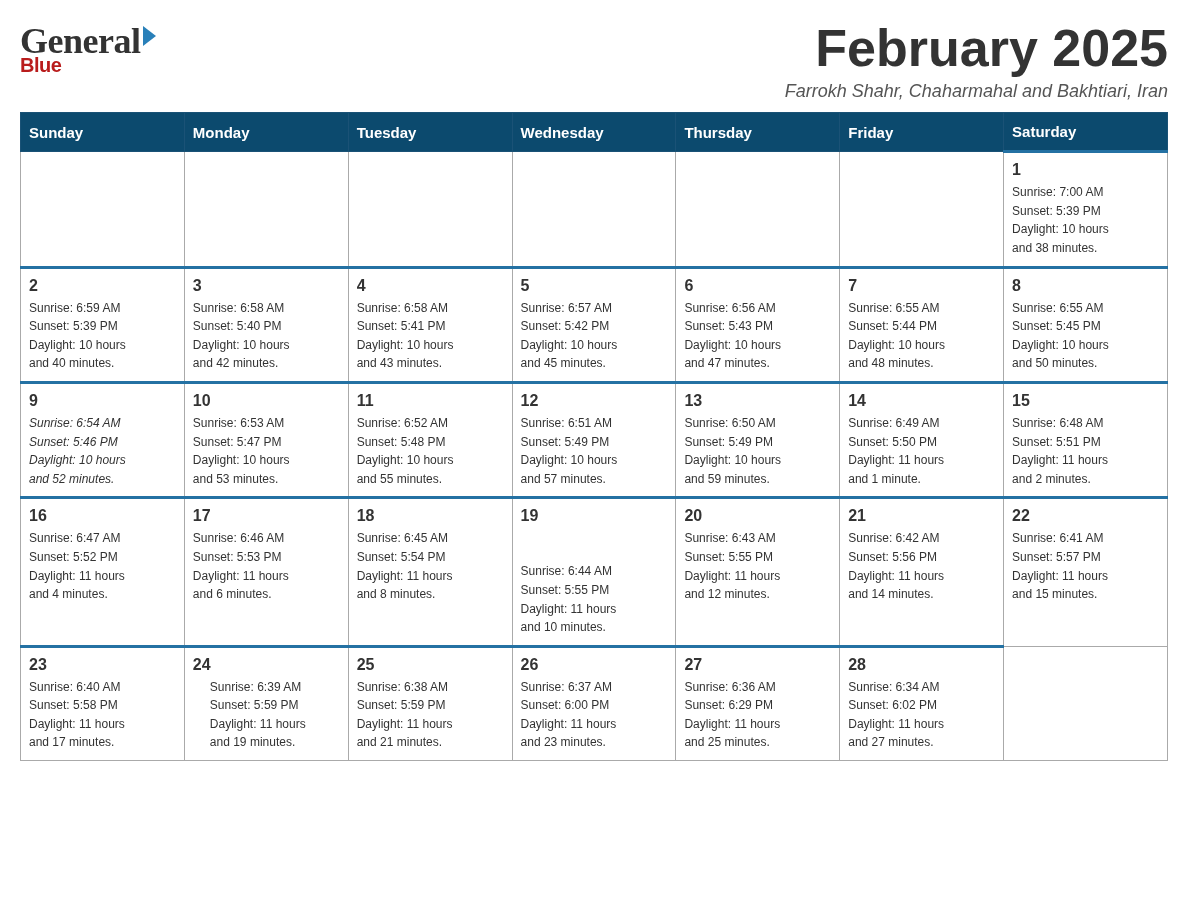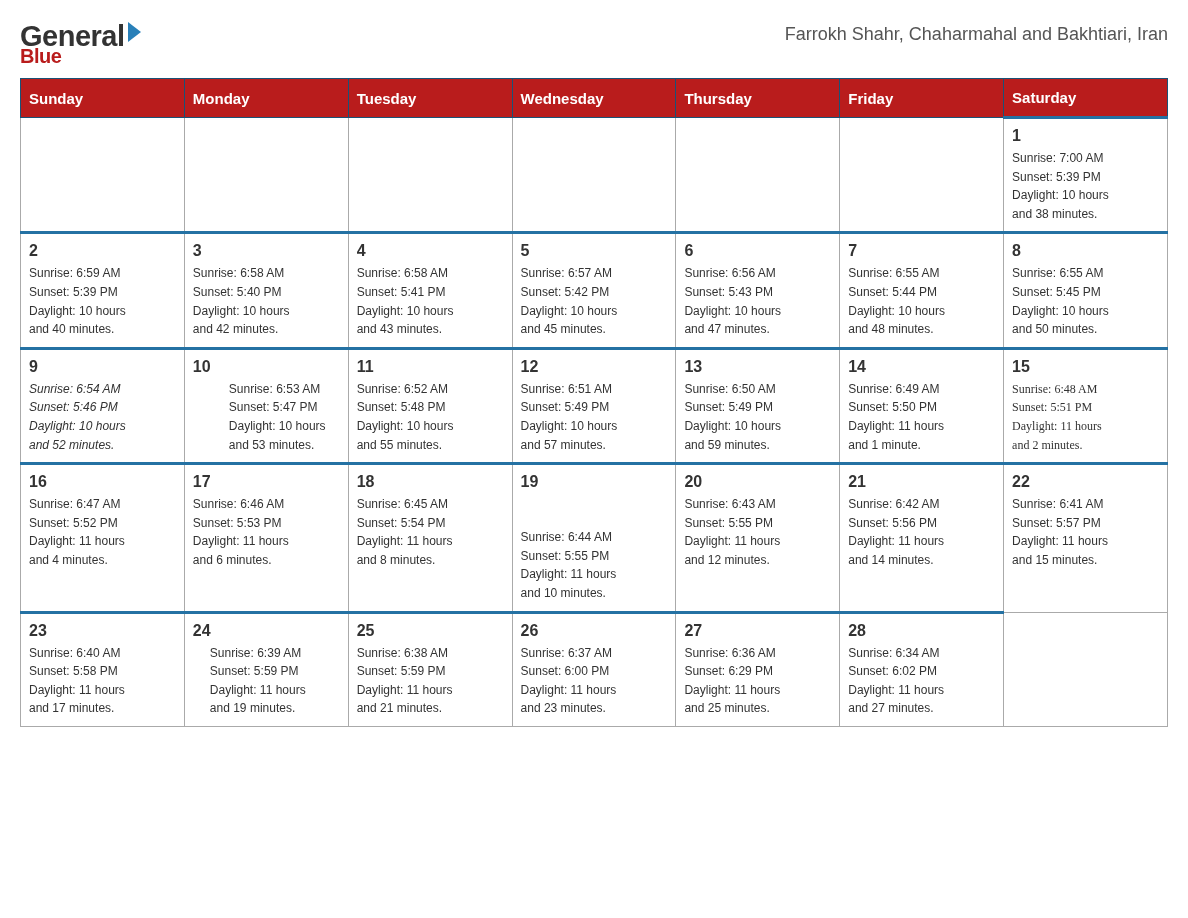--- a/index.html
+++ b/index.html
@@ -15,24 +15,25 @@
       justify-content: space-between;
       align-items: flex-start;
       margin-bottom: 10px;
     }
     .logo {
       display: flex;
       flex-direction: column;
       align-items: flex-start;
     }
     .logo-general {
-      font-size: 29px;
+      font-size: 36px;
       font-weight: bold;
       color: #333;
       letter-spacing: -0.5px;
+      font-family: Liberation Serif, serif;
     }
     .logo-blue {
       font-size: 20px;
       font-weight: bold;
       color: #b91c1c;
       letter-spacing: -0.5px;
       margin-top: -8px;
     }
     .title-section {
       text-align: right;
@@ -40,28 +41,29 @@
     .month-title {
       font-size: 52px;
       font-weight: bold;
       color: #333;
       line-height: 1.1;
     }
     .subtitle {
       font-size: 18px;
       color: #555;
       margin-top: 4px;
+      font-style: italic;
     }
     .calendar {
       width: 100%;
       border-collapse: collapse;
       margin-top: 10px;
     }
     .calendar th {
-      background-color: #b91c1c;
+      background-color: #0c4a6e;
       color: #fff;
       padding: 10px 8px;
       font-size: 15px;
       font-weight: bold;
       text-align: left;
       border: 1px solid #1a5276;
     }
     .calendar td {
       vertical-align: top;
       padding: 8px;
@@ -94,20 +96,21 @@
 
 <div class="header">
   <div class="logo">
     <div style="display:flex; align-items:center;">
       <span class="logo-general">General</span>
       <span style="display:inline-block; width:0; height:0; border-left:13px solid #2980b9; border-top:10px solid transparent; border-bottom:10px solid transparent; margin-left:3px; margin-top:-10px;"></span>
     </div>
     <span class="logo-blue">Blue</span>
   </div>
   <div class="title-section">
+    <div class="month-title">February 2025</div>
     <div class="subtitle">Farrokh Shahr, Chaharmahal and Bakhtiari, Iran</div>
   </div>
 </div>
 
 <table class="calendar">
   <thead>
     <tr>
     <th>Sunday</th>
         <th>Monday</th>
         <th>Tuesday</th>
@@ -187,21 +190,21 @@
       <tr>
         <td class="top-border">
           <span class="day-num">9</span>
           <div class="day-info" style="white-space: pre-line; font-style: italic;">Sunrise: 6:54 AM
 Sunset: 5:46 PM
 Daylight: 10 hours
 and 52 minutes.</div>
         </td>
         <td class="top-border">
           <span class="day-num">10</span>
-          <div class="day-info" style="white-space: pre-line; margin-left: 36px;">Sunrise: 6:53 AM
+          <div class="day-info" style="white-space: pre-line;">Sunrise: 6:53 AM
 Sunset: 5:47 PM
 Daylight: 10 hours
 and 53 minutes.</div>
         </td>
         <td class="top-border">
           <span class="day-num">11</span>
           <div class="day-info" style="white-space: pre-line;">Sunrise: 6:52 AM
 Sunset: 5:48 PM
 Daylight: 10 hours
 and 55 minutes.</div>
@@ -222,21 +225,21 @@
         </td>
         <td class="top-border">
           <span class="day-num">14</span>
           <div class="day-info" style="white-space: pre-line;">Sunrise: 6:49 AM
 Sunset: 5:50 PM
 Daylight: 11 hours
 and 1 minute.</div>
         </td>
         <td class="top-border">
           <span class="day-num">15</span>
-          <div class="day-info" style="white-space: pre-line; font-family: Liberation Serif, serif;">Sunrise: 6:48 AM
+          <div class="day-info" style="white-space: pre-line;">Sunrise: 6:48 AM
 Sunset: 5:51 PM
 Daylight: 11 hours
 and 2 minutes.</div>
         </td>
       </tr>
       <tr>
         <td class="top-border">
           <span class="day-num">16</span>
           <div class="day-info" style="white-space: pre-line;">Sunrise: 6:47 AM
 Sunset: 5:52 PM

